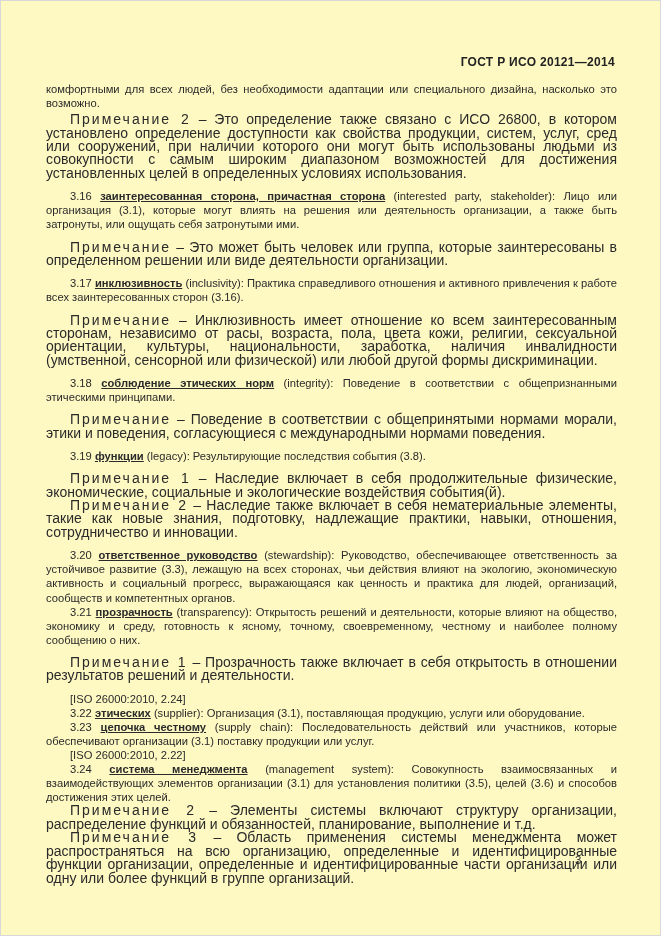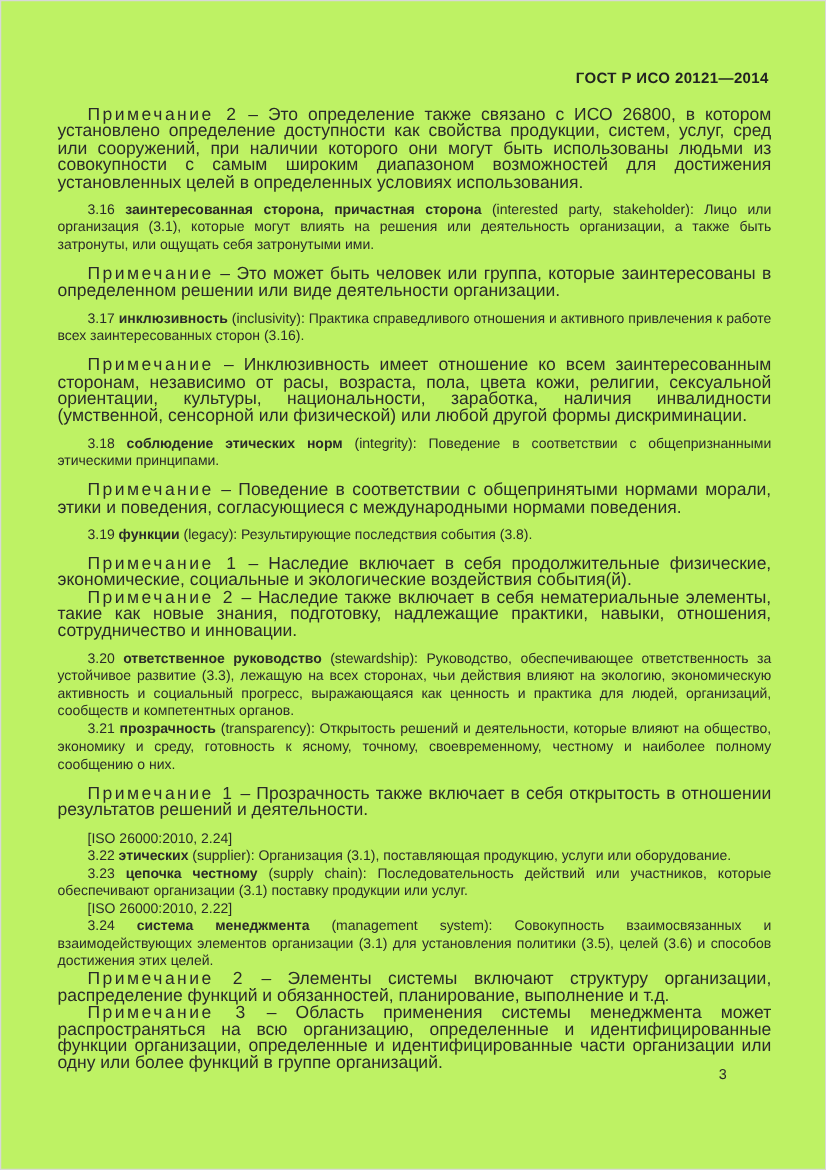--- a/index.html
+++ b/index.html
@@ -4,21 +4,21 @@
 <style>
   html, body {
     margin: 0;
     padding: 0;
     background: #ffffff;
   }
   .page {
     position: relative;
     width: 661px;
     height: 936px;
-    background: #bef264;
+    background: #fef9c3;
     box-shadow: inset 0 0 0 1px #d8d8d8;
     font-family: "Liberation Sans", "DejaVu Sans", sans-serif;
     color: #2a2a2a;
     overflow: hidden;
   }
   .doc-header {
     position: absolute;
     top: 55px;
     right: 46px;
     font-size: 12px;
@@ -48,36 +48,38 @@
     font-size: 14px;
     line-height: 13.4px;
   }
   .content p.gap   { margin-top: 9px; }
   .content p.gap-s { margin-top: 3px; }
   .note-label {
     letter-spacing: 2px;
   }
   .term-name {
     font-weight: bold;
+    text-decoration: underline;
   }
   .page-number {
     position: absolute;
     top: 854px;
     left: 575px;
     font-size: 11.5px;
     color: #2a2a2a;
   }
 </style>
 </head>
 <body>
 
 <div class="page">
   <div class="doc-header">ГОСТ Р ИСО 20121—2014</div>
 
   <div class="content" id="content">
+      <p class="body no-indent">комфортными для всех людей, без необходимости адаптации или специального дизайна, насколько это возможно.</p>
       <p class="gap-s note"><span class="note-label">Примечание 2</span> – Это определение также связано с ИСО 26800, в котором установлено определение доступности как свойства продукции, систем, услуг, сред или сооружений, при наличии которого они могут быть использованы людьми из совокупности с самым широким диапазоном возможностей для достижения установленных целей в определенных условиях использования.</p>
       <p class="gap body">3.16 <span class="term-name">заинтересованная сторона, причастная сторона</span> (interested party, stakeholder): Лицо или организация (3.1), которые могут влиять на решения или деятельность организации, а также быть затронуты, или ощущать себя затронутыми ими.</p>
       <p class="gap note"><span class="note-label">Примечание</span> – Это может быть человек или группа, которые заинтересованы в определенном решении или виде деятельности организации.</p>
       <p class="gap body">3.17 <span class="term-name">инклюзивность</span> (inclusivity): Практика справедливого отношения и активного привлечения к работе всех заинтересованных сторон (3.16).</p>
       <p class="gap note"><span class="note-label">Примечание</span> – Инклюзивность имеет отношение ко всем заинтересованным сторонам, независимо от расы, возраста, пола, цвета кожи, религии, сексуальной ориентации, культуры, национальности, заработка, наличия инвалидности (умственной, сенсорной или физической) или любой другой формы дискриминации.</p>
       <p class="gap body">3.18 <span class="term-name">соблюдение этических норм</span> (integrity): Поведение в соответствии с общепризнанными этическими принципами.</p>
       <p class="gap note"><span class="note-label">Примечание</span> – Поведение в соответствии с общепринятыми нормами морали, этики и поведения, согласующиеся с международными нормами поведения.</p>
       <p class="gap body">3.19 <span class="term-name">функции</span> (legacy): Результирующие последствия события (3.8).</p>
       <p class="gap note"><span class="note-label">Примечание 1</span> – Наследие включает в себя продолжительные физические, экономические, социальные и экологические воздействия события(й).</p>
       <p class="note"><span class="note-label">Примечание 2</span> – Наследие также включает в себя нематериальные элементы, такие как новые знания, подготовку, надлежащие практики, навыки, отношения, сотрудничество и инновации.</p>

